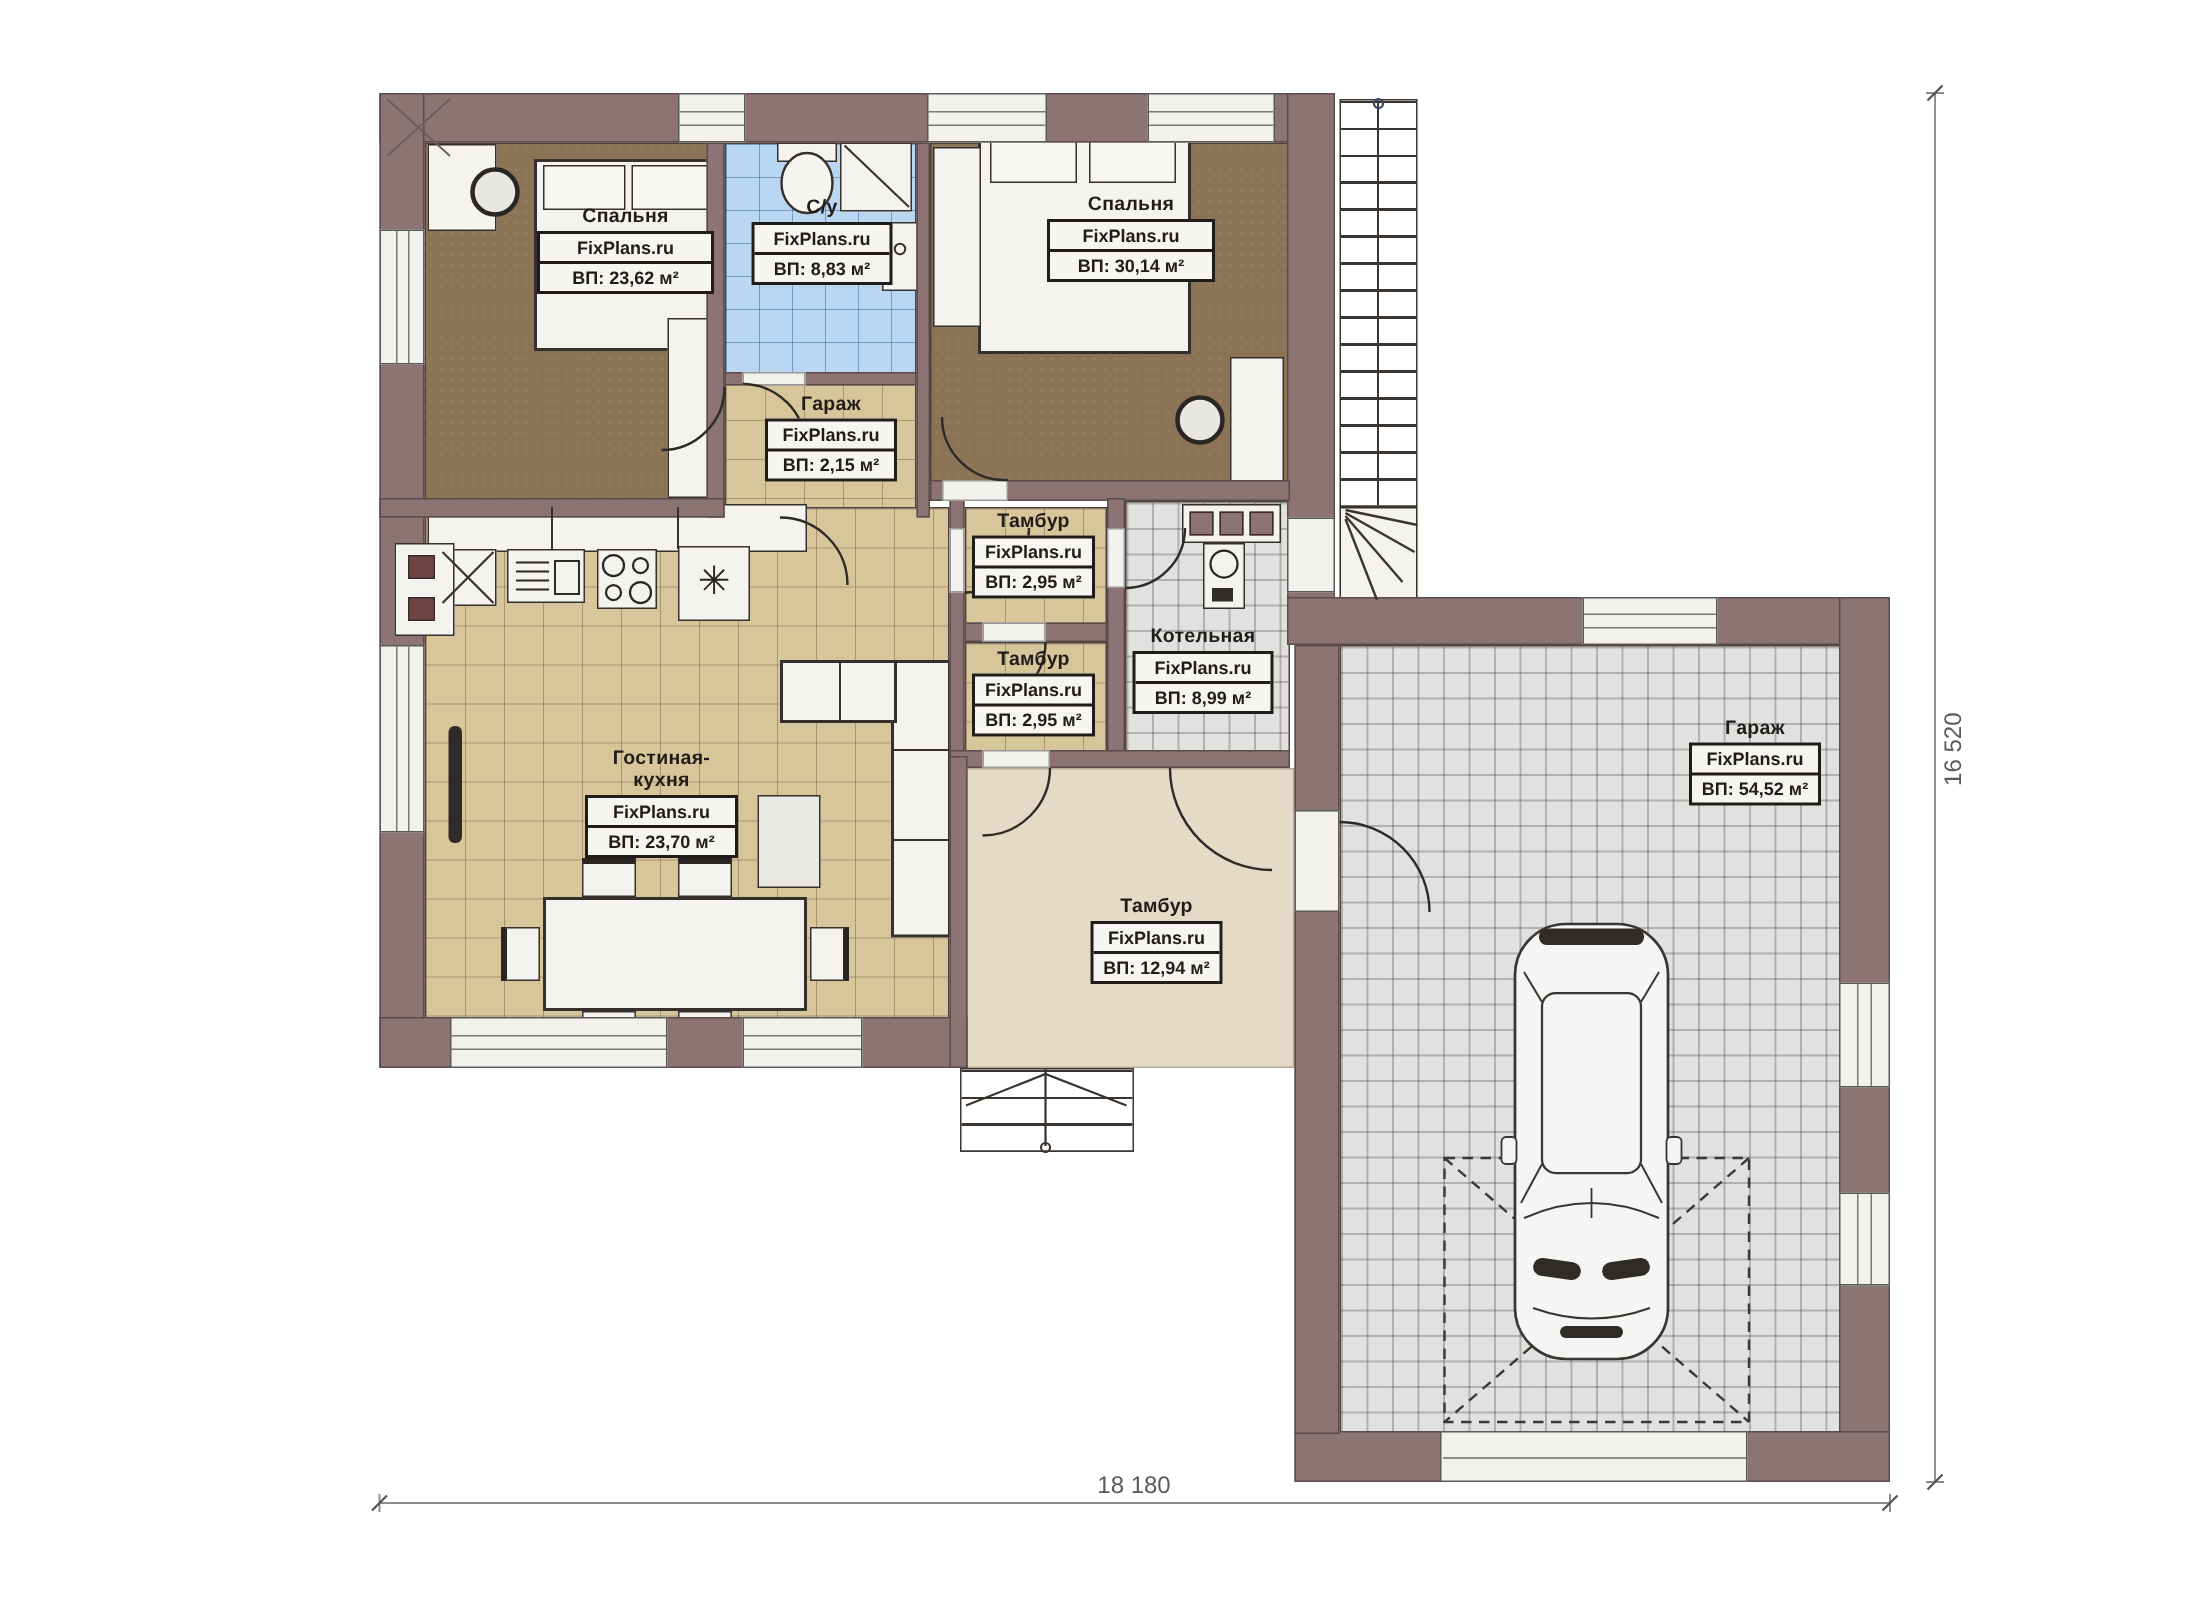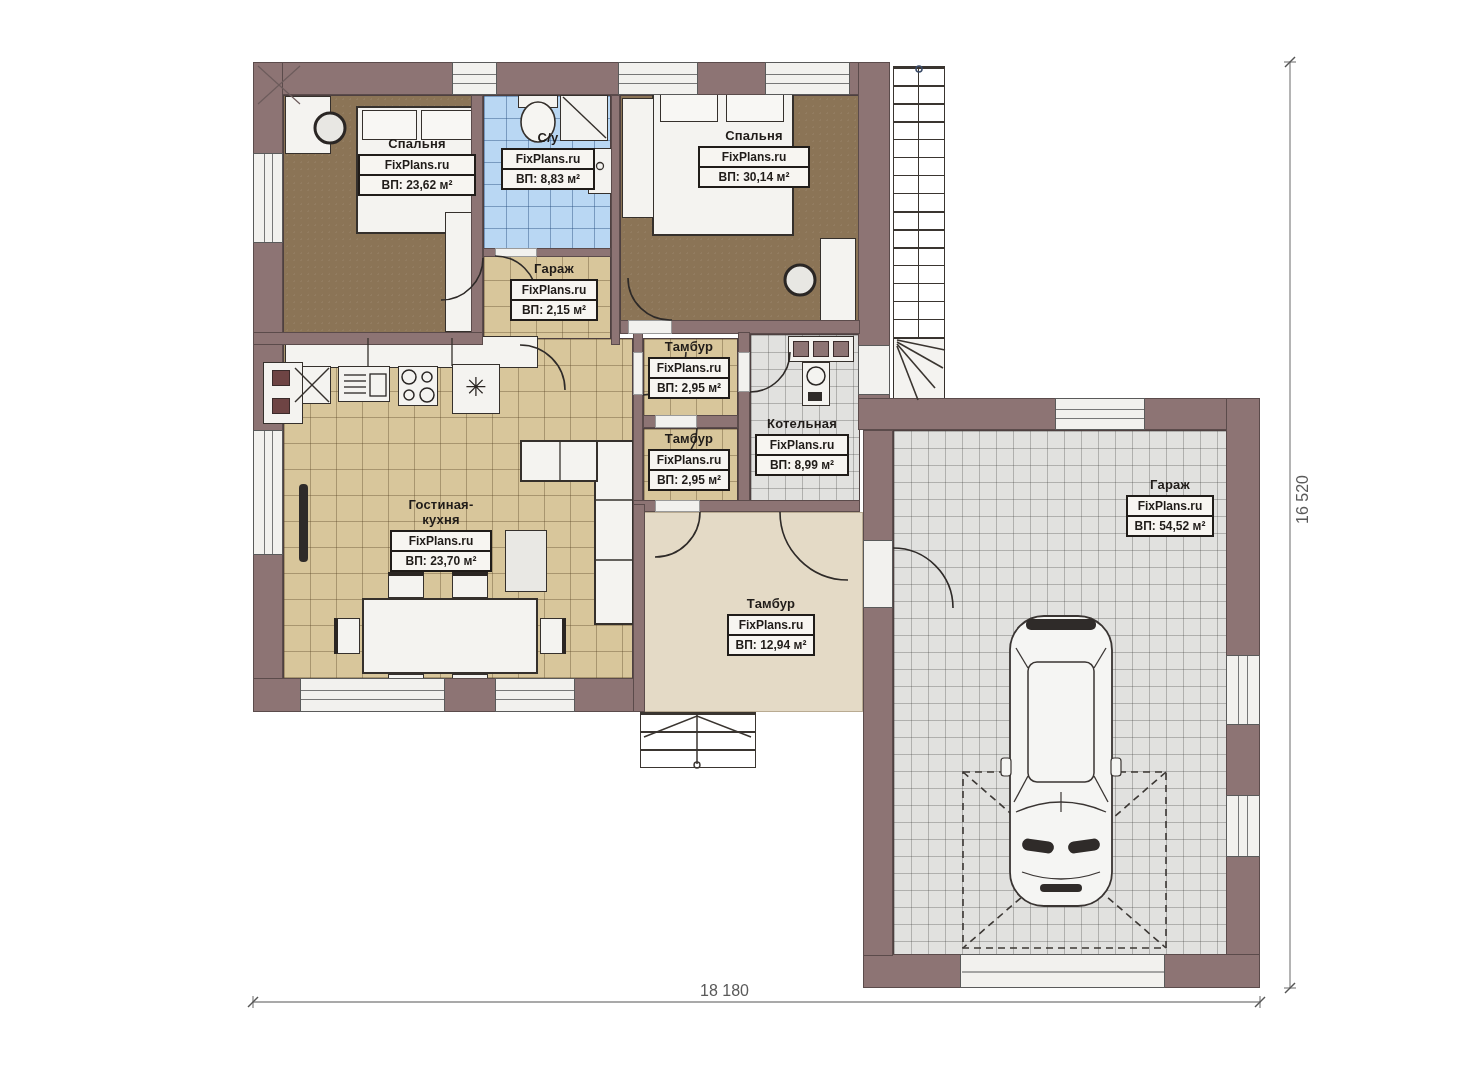--- a/index.html
+++ b/index.html
@@ -315,15 +315,15 @@
       </div>
   </div>
   <div class="rlabel" style="left:1126px;top:477px;width:88px;">
     <div class="rname">Гараж</div>
     <div class="rbox">
         <div class="row">FixPlans.ru</div>
     <div class="row">ВП: 54,52 м²</div>
       </div>
   </div>
 
-  <div class="dimtext" style="left:700px;top:982px;width:112px;">18 180</div>
+  <div class="dimtext" style="left:700px;top:982px;width:112px;text-align:center;">18 180</div>
   <div class="dimtext" style="left:1294px;top:475px;writing-mode:vertical-rl;transform:rotate(180deg);">16 520</div>
 </div>
 
 </body></html>

